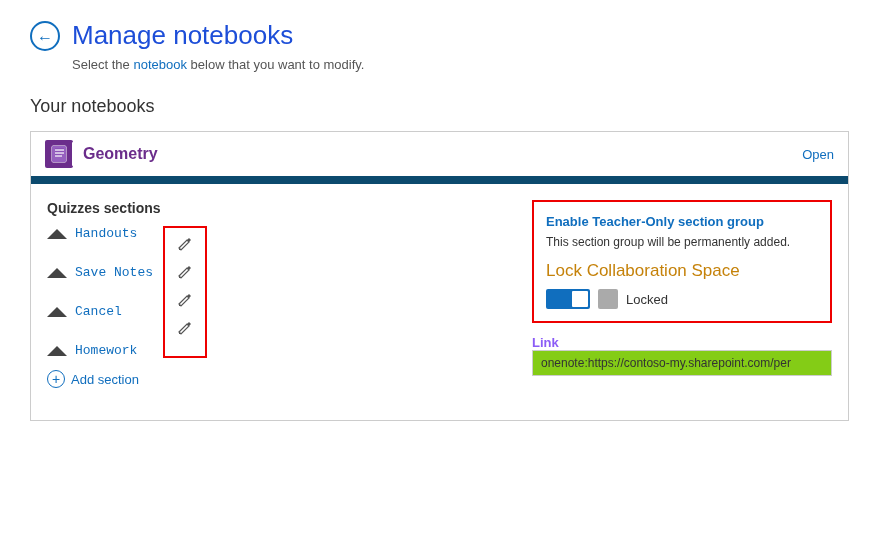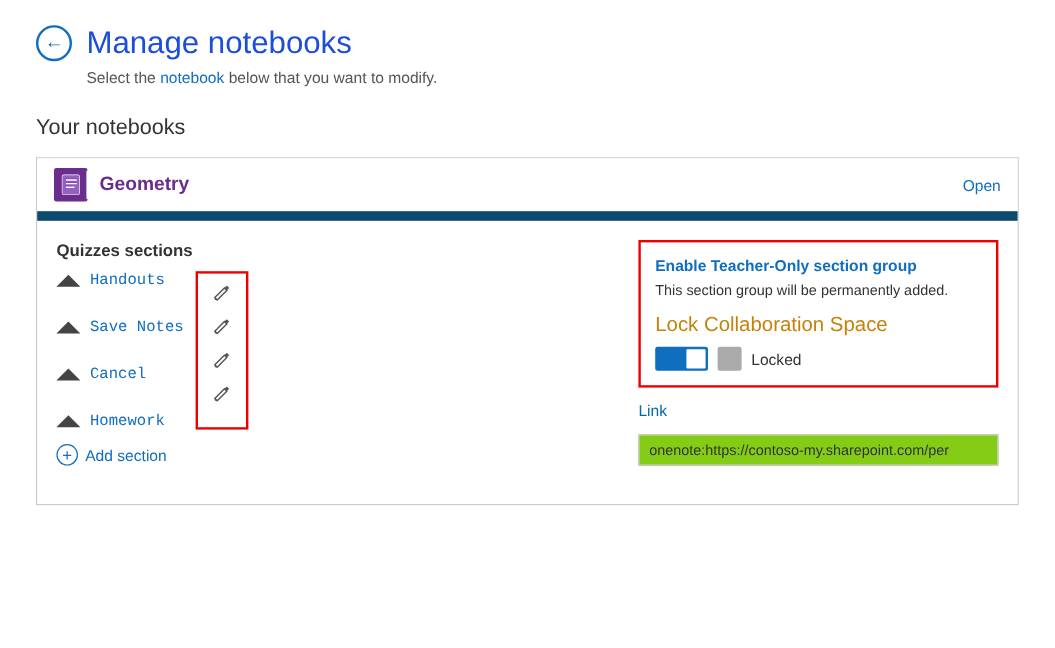--- a/index.html
+++ b/index.html
@@ -306,23 +306,23 @@
       font-size: 13px;
       color: #333;
     }
 
     .link-section {
       margin-top: 10px;
     }
 
     .link-label {
       font-size: 13px;
-      color: #0369a1;
-      font-weight: 400;
-      margin-bottom: 12px;
+      color: #8b5cf6;
+      font-weight: 700;
+      margin-bottom: 0;
     }
 
     .link-input {
       width: 100%;
       border: 1px solid #ccc;
       padding: 5px 8px;
       font-size: 12px;
       color: #333;
       background: #84cc16;
       outline: none;

